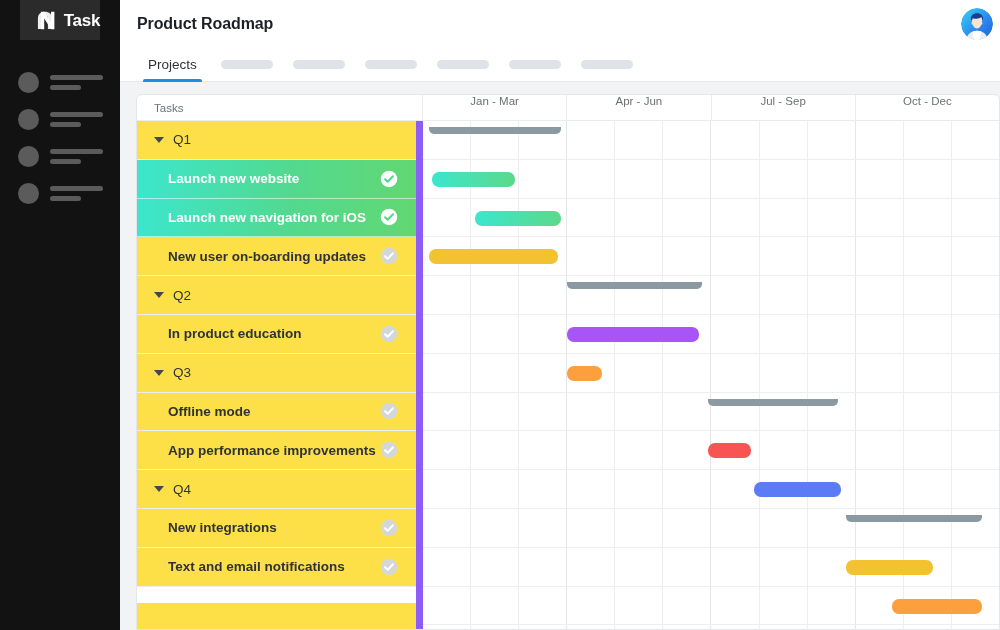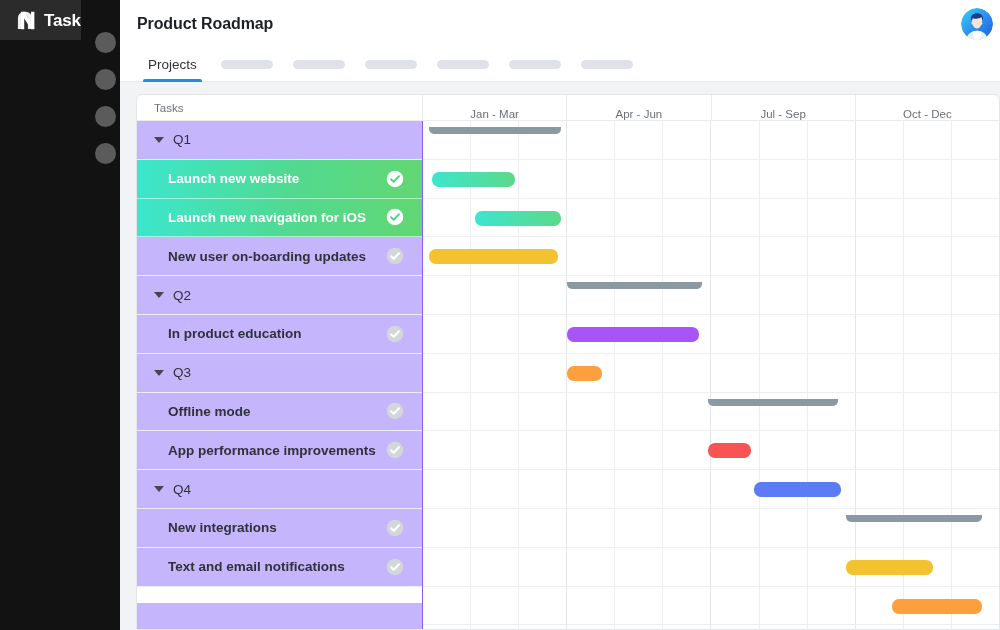--- a/index.html
+++ b/index.html
@@ -9,21 +9,21 @@
     background: #f2f3f5;
     overflow: hidden;
   }
   .app { position: relative; width: 1000px; height: 630px; display: flex; }
 
   
   .sidebar {
     width: 120px; height: 630px;
     background: #121212;
     flex: 0 0 120px;
-    display: flex; 
+    display: flex; flex-direction: column; align-items: center;
   }
   .logo-bar {
     height: 40px; background: #2b2b2b;
     display: flex; align-items: center; padding-left: 16px; gap: 7px;
   }
   .logo-mark { width: 21px; height: 21px; display: block; }
   .logo-text {
     color: #ffffff; font-size: 17px; font-weight: bold;
     letter-spacing: -0.2px; line-height: 1;
   }
@@ -87,32 +87,32 @@
   .panel-head {
     height: 26px; flex: 0 0 26px; display: flex;
     border-bottom: 1px solid #e9ebed;
   }
   .head-tasks {
     width: 286px; flex: 0 0 286px; display: flex; align-items: center;
     padding-left: 17px; border-right: 1px solid #e9ebed;
   }
   .head-tasks span { font-size: 11.5px; color: #6b7076; }
   .head-q {
-    flex: 1; display: flex; align-items: flex-end; justify-content: center;
+    flex: 1; display: flex; align-items: flex-start; justify-content: center;
     border-right: 1px solid #e9ebed;
   }
   .head-q:last-child { border-right: none; }
   .head-q span { font-size: 11.5px; color: #6b7076; }
 
   .panel-body { flex: 1; display: flex; position: relative; overflow: hidden; }
 
   
   .task-col {
     width: 286px; flex: 0 0 286px; position: relative;
-    border-right: 1px solid #8b5cf6; background: #c4b5fd; z-index: 2;
+    border-right: 7px solid #8b5cf6; background: #fde047; z-index: 2;
   }
   .row {
     height: 38.8px; display: flex; align-items: center;
     border-bottom: 1px solid #eceef0; position: relative;
   }
   .row.group { }
   .row.highlight {
     background: linear-gradient(90deg, #3ce6cd 0%, #52d98f 55%, #62d772 100%);
     border-bottom: 1px solid rgba(255,255,255,0.55);
   }

